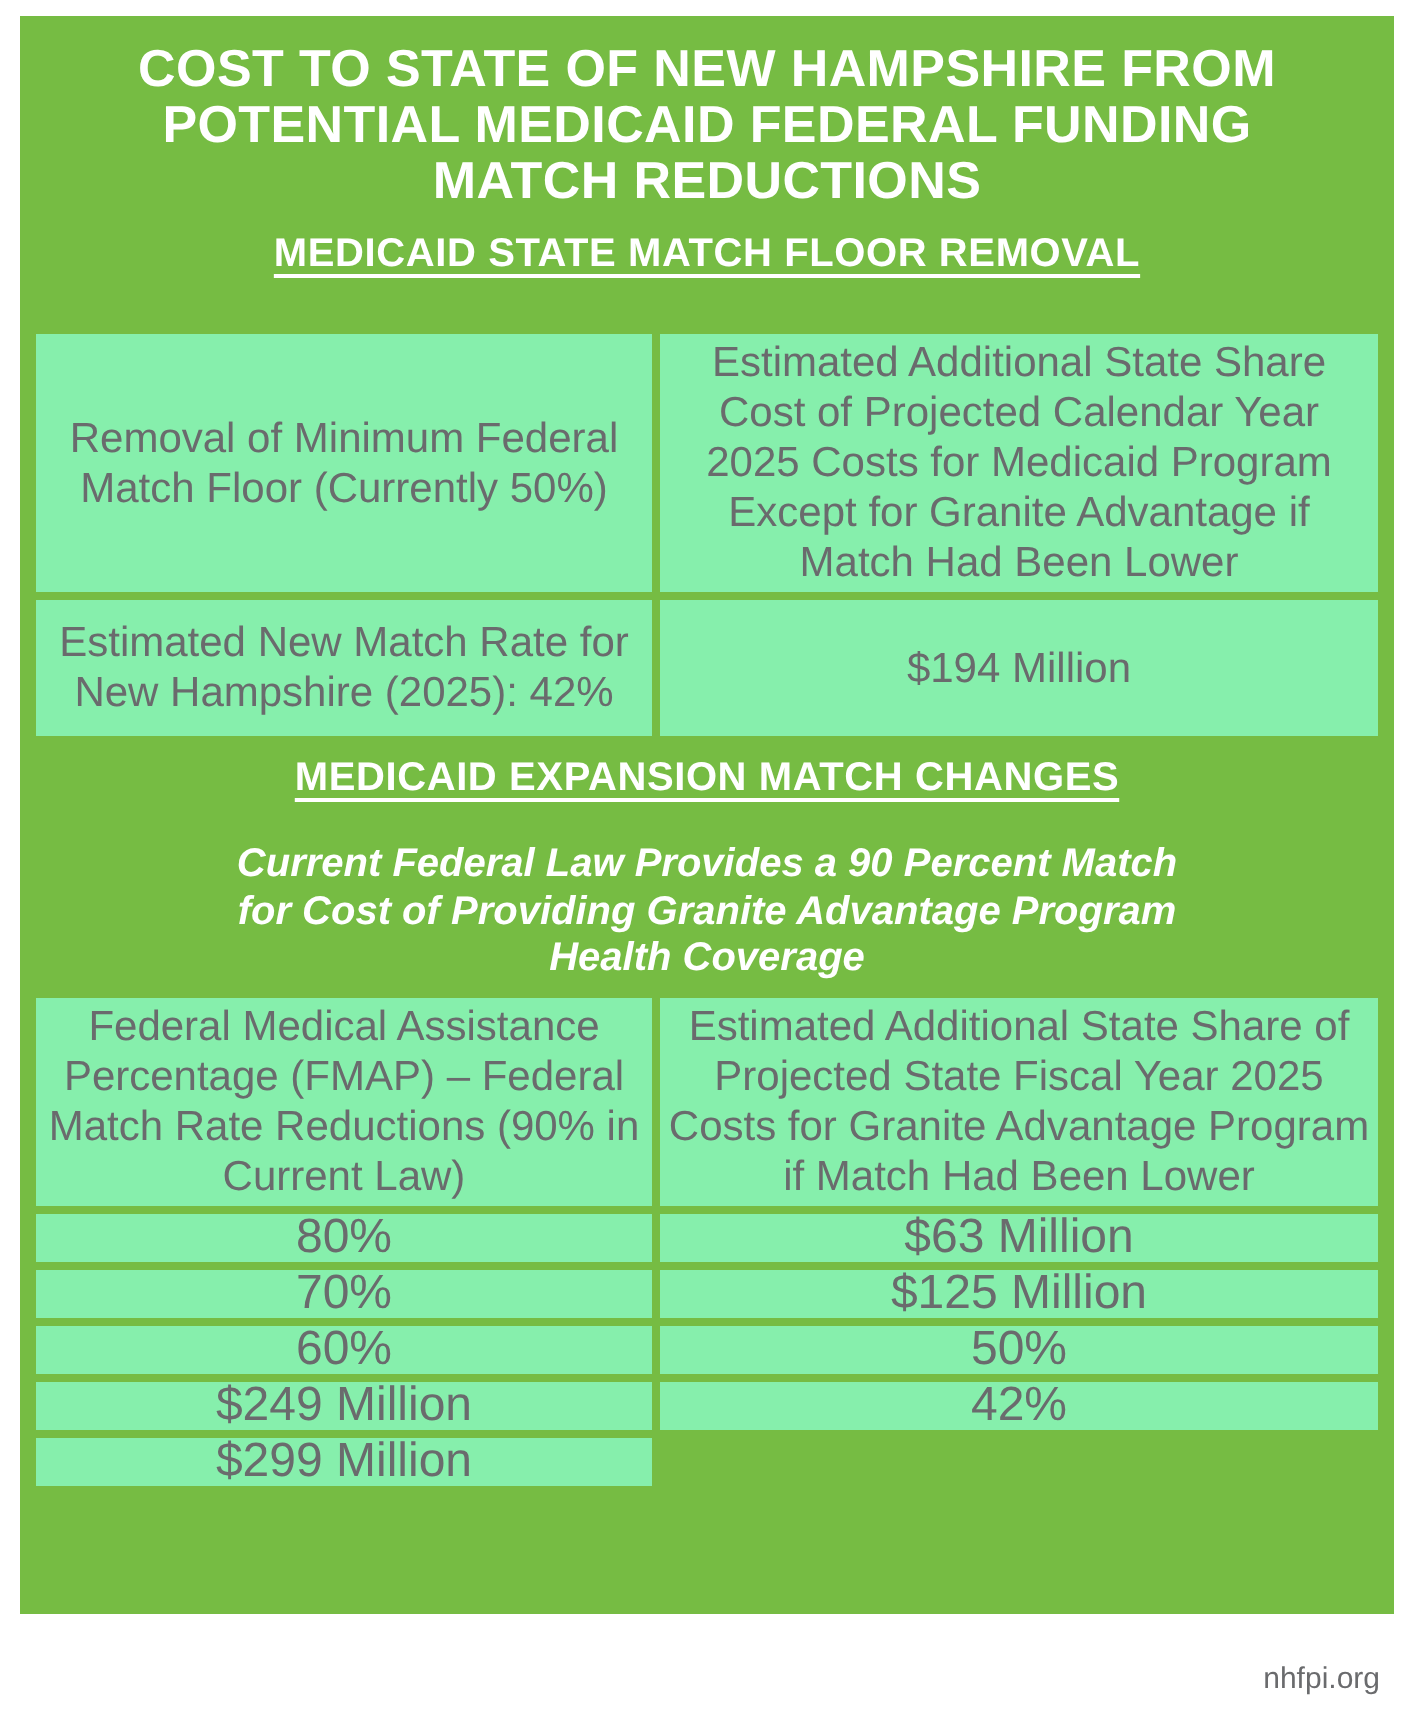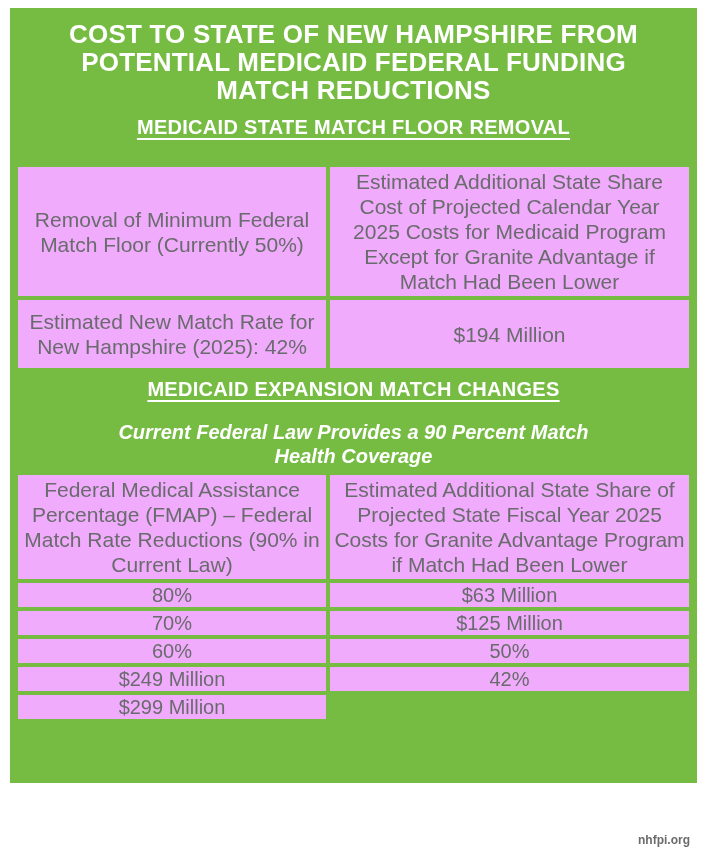--- a/index.html
+++ b/index.html
@@ -58,47 +58,46 @@
     grid-template-columns: 308px 1fr;
     gap: 4px;
     margin: 0 8px;
     background: #76BC43;
   }
   .grid1 { grid-template-rows: minmax(125px, auto) minmax(68px, auto); }
   .grid2 {
     grid-template-rows: minmax(103px, auto) repeat(5, minmax(22px, auto)) minmax(52px, auto);
   }
   .cell {
-    background: #f0abfc;
+    background: #86efac;
     color: #6A6B6D;
     display: flex;
     align-items: center;
     justify-content: center;
     text-align: center;
     font-size: 21px;
     line-height: 25px;
     padding: 2px 4px;
   }
-  .cell.small { font-size: 20px; line-height: 22px; padding: 1px 4px; text-align: right; }
+  .cell.small { font-size: 24px; line-height: 22px; padding: 1px 4px; text-align: right; }
   .cell.sources {
     grid-column: 1 / -1;
     font-size: 14px;
     line-height: 17.5px;
     padding: 4px 12px;
   }
 
   
   .site-link {
     position: absolute;
     top: 831px;
     right: 17px;
     color: #6A6B6D;
-    font-size: 12px;
+    font-size: 15px;
     line-height: 18px;
-    font-weight: bold;
   }
 </style>
 </head>
 <body>
 
 <div class="page">
 
   <div class="frame">
 
     <div class="green-block hdr1">
@@ -114,20 +113,21 @@
       <div class="cell">Removal of Minimum Federal Match Floor (Currently 50%)</div>
       <div class="cell">Estimated Additional State Share Cost of Projected Calendar Year 2025 Costs for Medicaid Program Except for Granite Advantage if Match Had Been Lower</div>
       <div class="cell">Estimated New Match Rate for New Hampshire (2025): 42%</div>
       <div class="cell">$194 Million</div>
     </div>
 
     <div class="green-block hdr2">
       <div class="sec-heading">MEDICAID EXPANSION MATCH CHANGES</div>
       <div class="sec-subtitle">
         <div>Current Federal Law Provides a 90 Percent Match</div>
+        <div>for Cost of Providing Granite Advantage Program</div>
         <div>Health Coverage</div>
       </div>
     </div>
 
     <div class="grid grid2">
       <div class="cell">Federal Medical Assistance Percentage (FMAP) – Federal Match Rate Reductions (90% in Current Law)</div>
       <div class="cell">Estimated Additional State Share of Projected State Fiscal Year 2025 Costs for Granite Advantage Program if Match Had Been Lower</div>
 
       <div class="cell small">80%</div>
       <div class="cell small">$63 Million</div>

